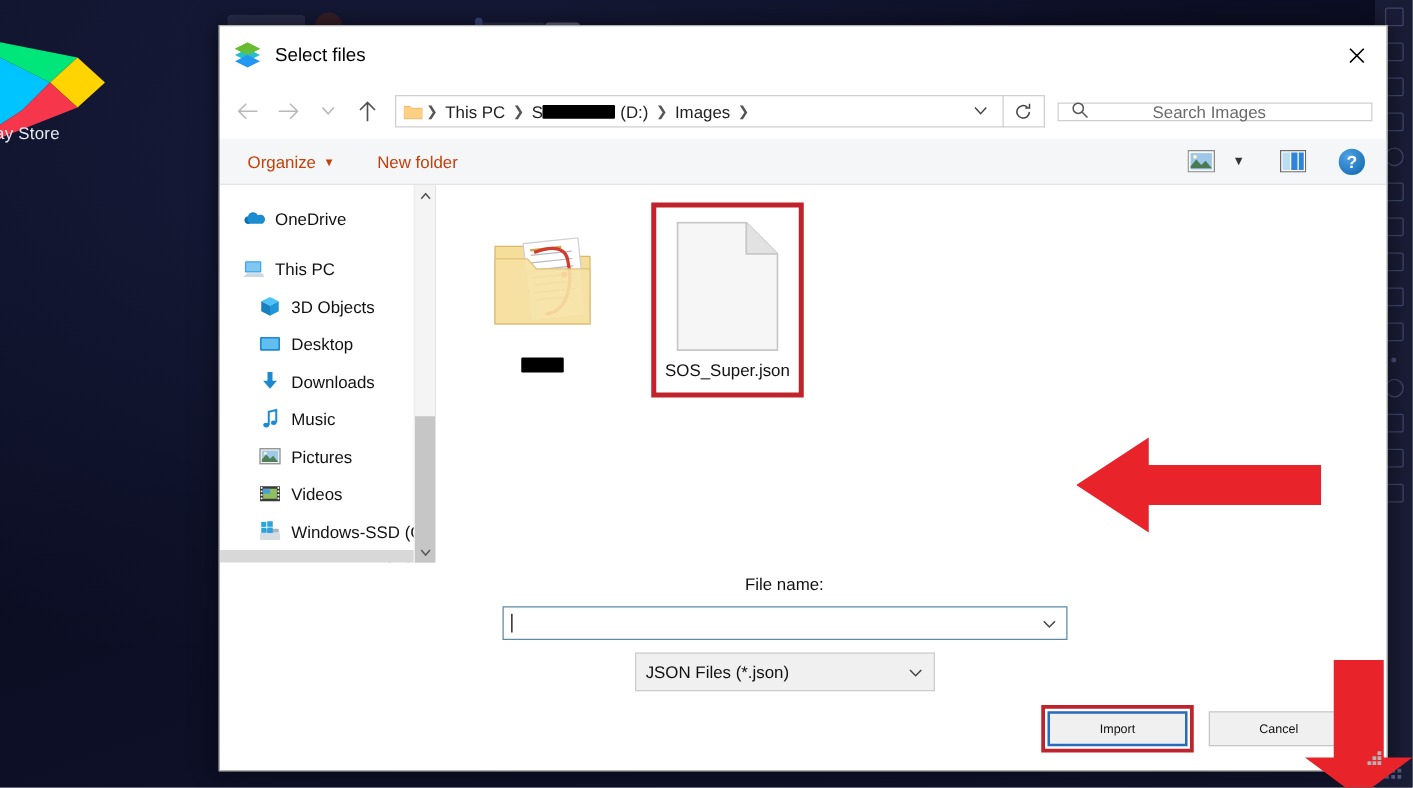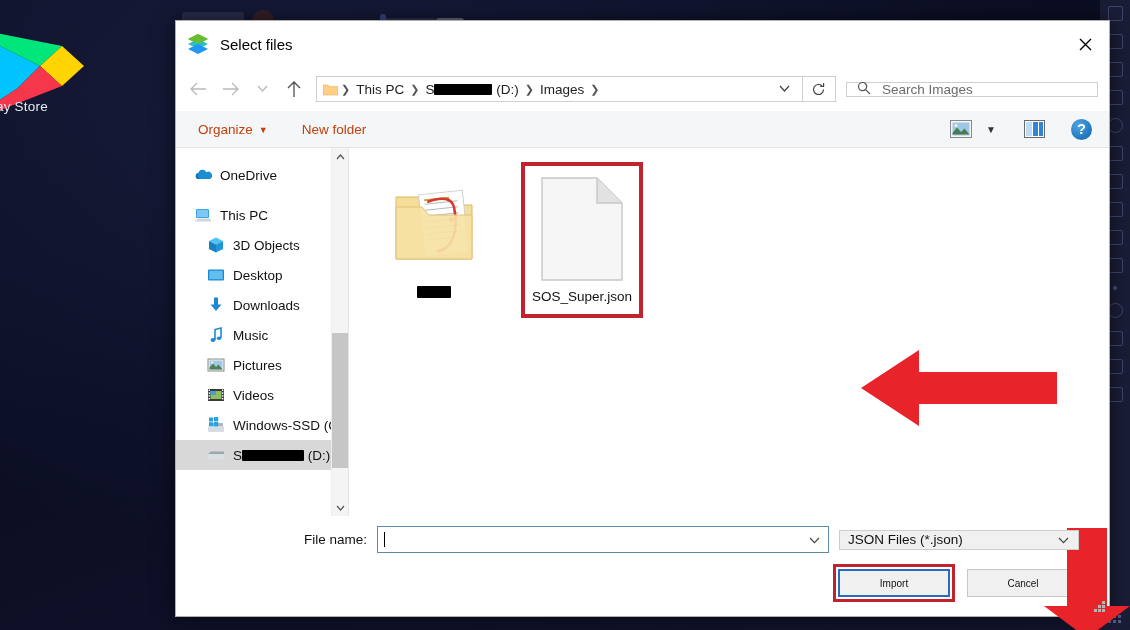--- a/index.html
+++ b/index.html
@@ -117,20 +117,21 @@
   .crumb-chev { padding: 0 12px; color:#444; font-size: 12px; cursor:pointer; }
   .refresh-btn {
     width: 34px; height: 26px; border:1px solid #cfcfcf; border-left:none;
     display:flex; align-items:center; justify-content:center; cursor:pointer;
     margin-left: -5px;
   }
   .searchbox {
     width: 252px; height: 15px; border:1px solid #cfcfcf; background:#fff;
     display:flex; align-items:center; padding-left: 10px; margin-left: 10px;
     flex: 0 0 auto;
+    gap: 40px;
   }
   .search-ph { color:#6b6b6b; font-size: 13.5px; margin-left: 11px; }
 
   
   .cmdbar {
     height: 37px; background:#f5f6f7; border-bottom:1px solid #e2e3e5;
     display:flex; align-items:center; padding: 0 10px 0 14px; flex:0 0 auto;
   }
   .cmd-item {
     color:#c2410c; font-size:13.5px; padding: 4px 8px; cursor:pointer;
@@ -205,36 +206,36 @@
   .arrow-down {
     position:absolute; left: 693px; top: 380px; width: 90px; height: 110px;
     pointer-events:none;
   }
 
   
   .footer {
     flex:0 0 auto; padding: 10px 30px 14px 0; background:#fff;
   }
   .row-filename {
-    display:flex; align-items:center; justify-content:flex-end; gap: 10px;
+    display:flex; align-items:center; justify-content:flex-end; gap: 10px; flex-direction: column;
   }
   .lbl-filename { font-size:13.5px; color:#111; }
   .fn-input {
     width: 452px; height: 27px; border:1px solid #5d8aa8; background:#fff;
     display:flex; align-items:center; padding: 0 6px; position:relative;
   }
   .caret {
     width:1px; height:15px; background:#000; animation: blink 1.06s steps(1) infinite;
   }
   @keyframes blink { 50% { opacity:0; } }
   .fn-chev {
     position:absolute; right:8px; color:#444; font-size:12px; cursor:pointer;
   }
   .type-select {
-    width: 240px; height: 20px; border:1px solid #cdcdcd; background:#f0f0f0;
+    width: 240px; height: 31px; border:1px solid #cdcdcd; background:#f0f0f0;
     display:flex; align-items:center; padding: 9px 8px; position:relative;
     font-size:13.5px; color:#111; cursor:pointer;
   }
   .ts-chev { position:absolute; right:9px; color:#444; font-size:12px; }
 
   .row-buttons {
     display:flex; align-items:center; justify-content:flex-end; gap: 12px;
     margin-top: 11px; padding-right: 0;
   }
   .btn {

